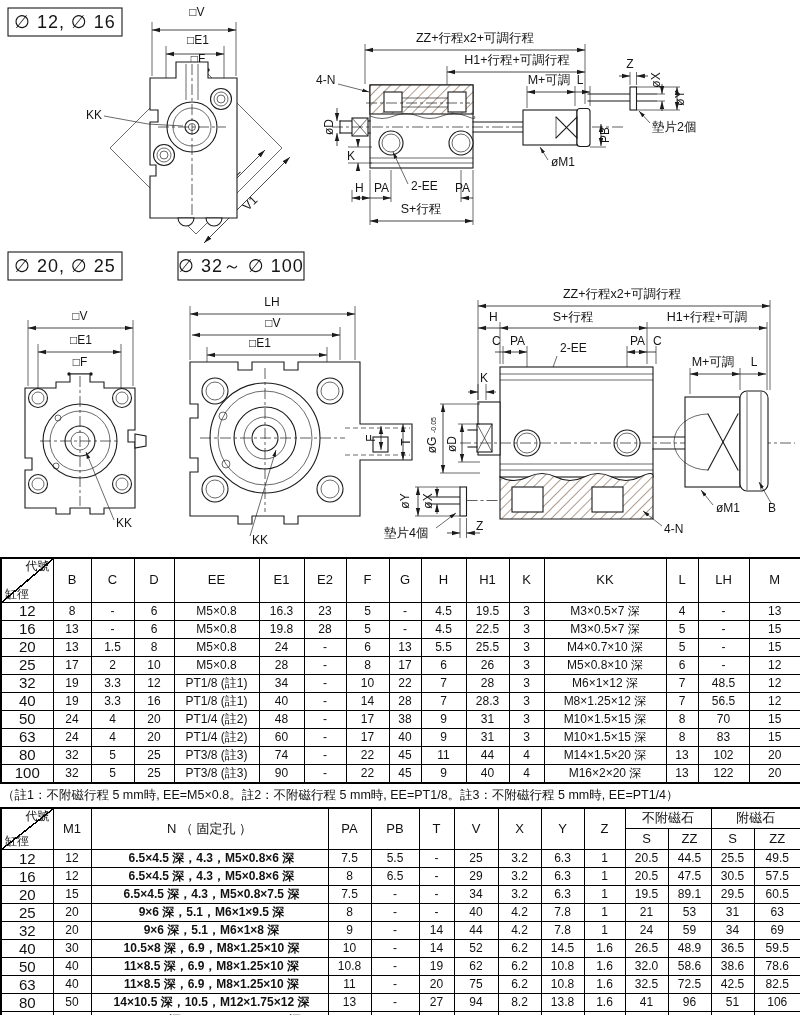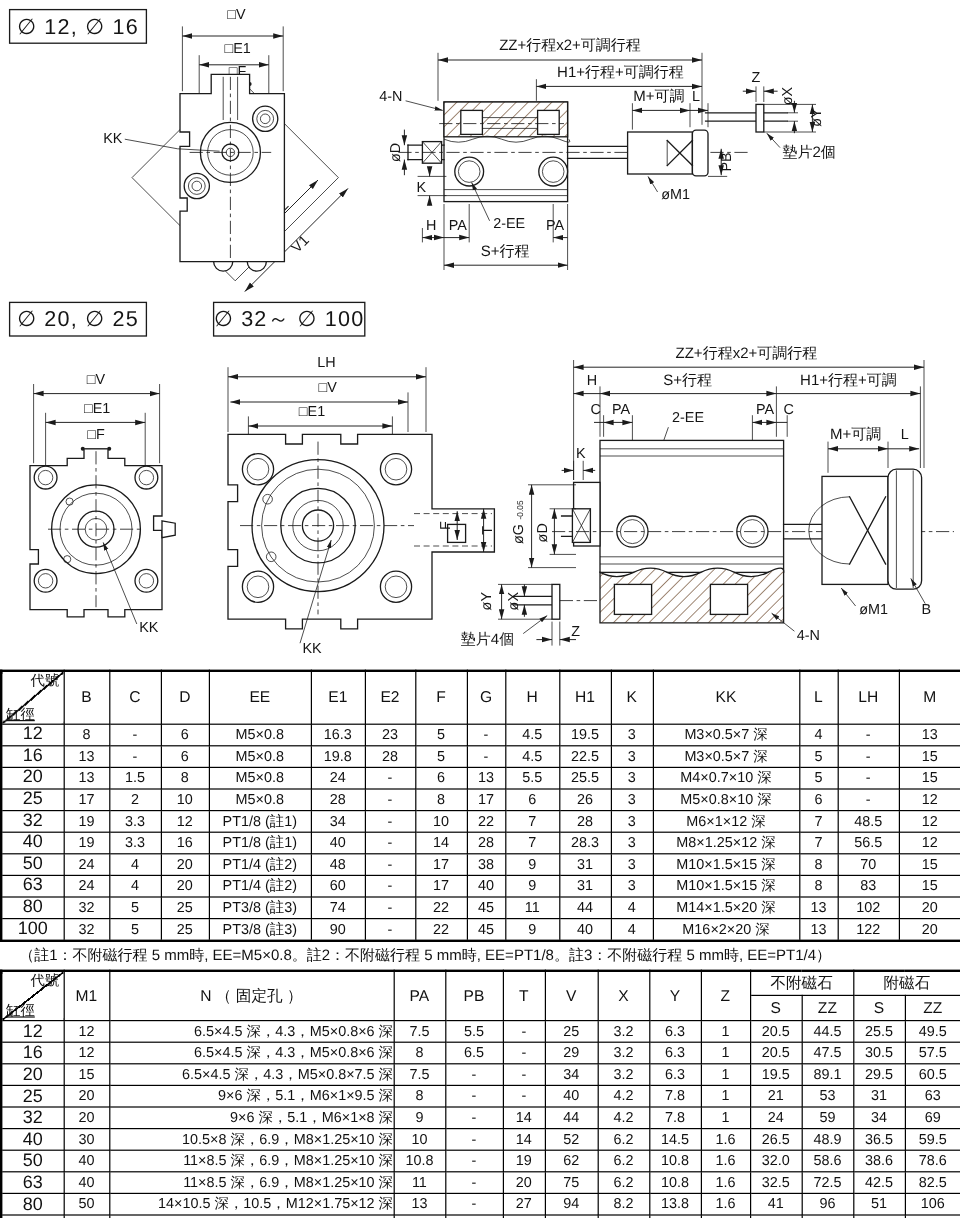--- a/index.html
+++ b/index.html
@@ -18,26 +18,26 @@
   .big{font-size:18px;letter-spacing:1px;}
   .tol{font-size:7px;}
   
   table{border-collapse:collapse;table-layout:fixed;width:800px;border:2px solid #000;}
   th,td{border:1px solid #000;text-align:center;vertical-align:middle;padding:0;
         font-size:12px;height:17px;line-height:1.05;white-space:nowrap;overflow:hidden;font-weight:normal;}
   thead th{font-size:13px;}
   td.bore{font-size:15px;}
   #t1 thead tr{height:44px;}
   #t2 thead tr{height:21px;}
-  #t2 tbody td:nth-child(3){text-align:right;padding-left:4px;}
+  #t2 tbody td:nth-child(3){text-align:center;padding-left:4px;font-weight:bold;}
   .corner{position:relative;background:
      linear-gradient(to bottom right,transparent 48.8%,#000 48.8%,#000 51.2%,transparent 51.2%);}
   .corner .ctop{position:absolute;top:1px;right:3px;font-size:12px;margin-left:44px;}
-  .corner .cbot{position:absolute;bottom:1px;left:3px;font-size:12px;text-decoration:underline;}
-  .note{height:23px;font-size:12.5px;line-height:23px;padding-left:16px;white-space:nowrap;}
+  .corner .cbot{position:absolute;bottom:1px;left:3px;font-size:12px;}
+  .note{height:23px;font-size:12.5px;line-height:23px;padding-left:2px;white-space:nowrap;}
 </style>
 </head>
 <body>
 
 <div class="sheet">
 
 <svg width="800" height="553" viewBox="0 0 800 553">
   <defs>
     <marker id="ar" viewBox="0 0 10 6" refX="9.5" refY="3" markerWidth="11" markerHeight="7" orient="auto-start-reverse">
       <path d="M0,0.4 L9.5,3 L0,5.6 z" fill="#1b1b1b"></path>

